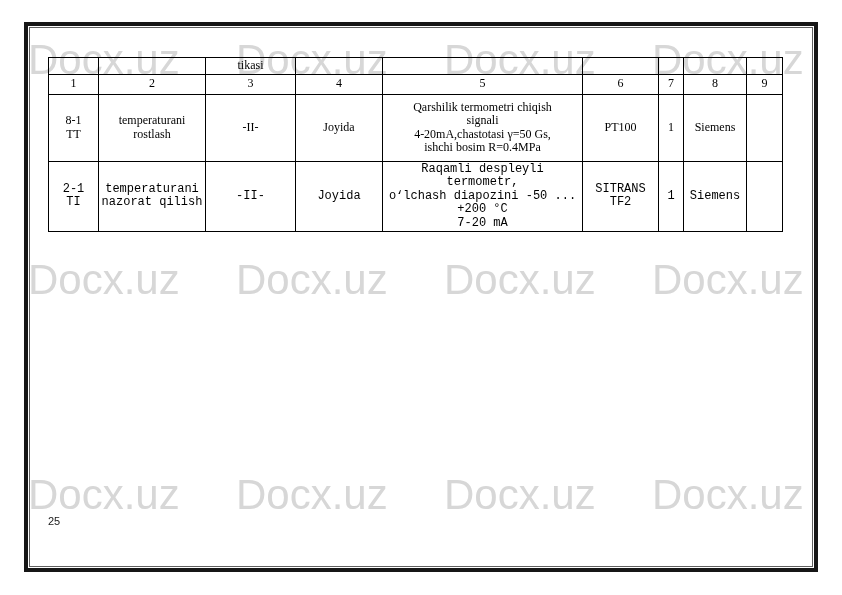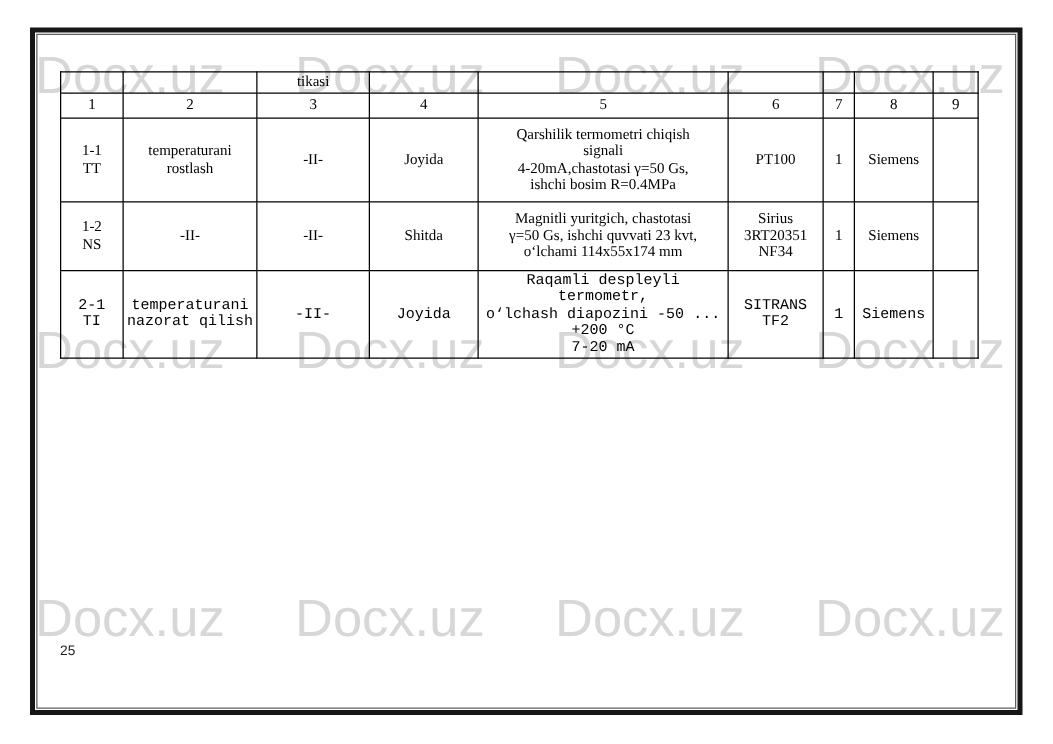--- a/index.html
+++ b/index.html
@@ -137,47 +137,31 @@
         <td>2</td>
         <td>3</td>
         <td>4</td>
         <td>5</td>
         <td>6</td>
         <td>7</td>
         <td>8</td>
         <td>9</td>
       </tr>
       <tr class="r-tt">
-        <td>1-1
+        <td>8-1
 TT</td>
         <td>temperaturani
 rostlash</td>
         <td>-II-</td>
         <td>Joyida</td>
         <td>Qarshilik termometri chiqish
 signali
 4-20mA,chastotasi γ=50 Gs,
 ishchi bosim R=0.4MPa</td>
         <td>PT100</td>
-        <td>1</td>
-        <td>Siemens</td>
-        <td></td>
-      </tr>
-      <tr class="r-ns">
-        <td>1-2
-NS</td>
-        <td>-II-</td>
-        <td>-II-</td>
-        <td>Shitda</td>
-        <td>Magnitli yuritgich, chastotasi
-γ=50 Gs, ishchi quvvati 23 kvt,
-o‘lchami 114x55x174 mm</td>
-        <td>Sirius
-3RT20351
-NF34</td>
         <td>1</td>
         <td>Siemens</td>
         <td></td>
       </tr>
       <tr class="r-ti">
         <td>2-1
 TI</td>
         <td>temperaturani
 nazorat qilish</td>
         <td>-II-</td>

